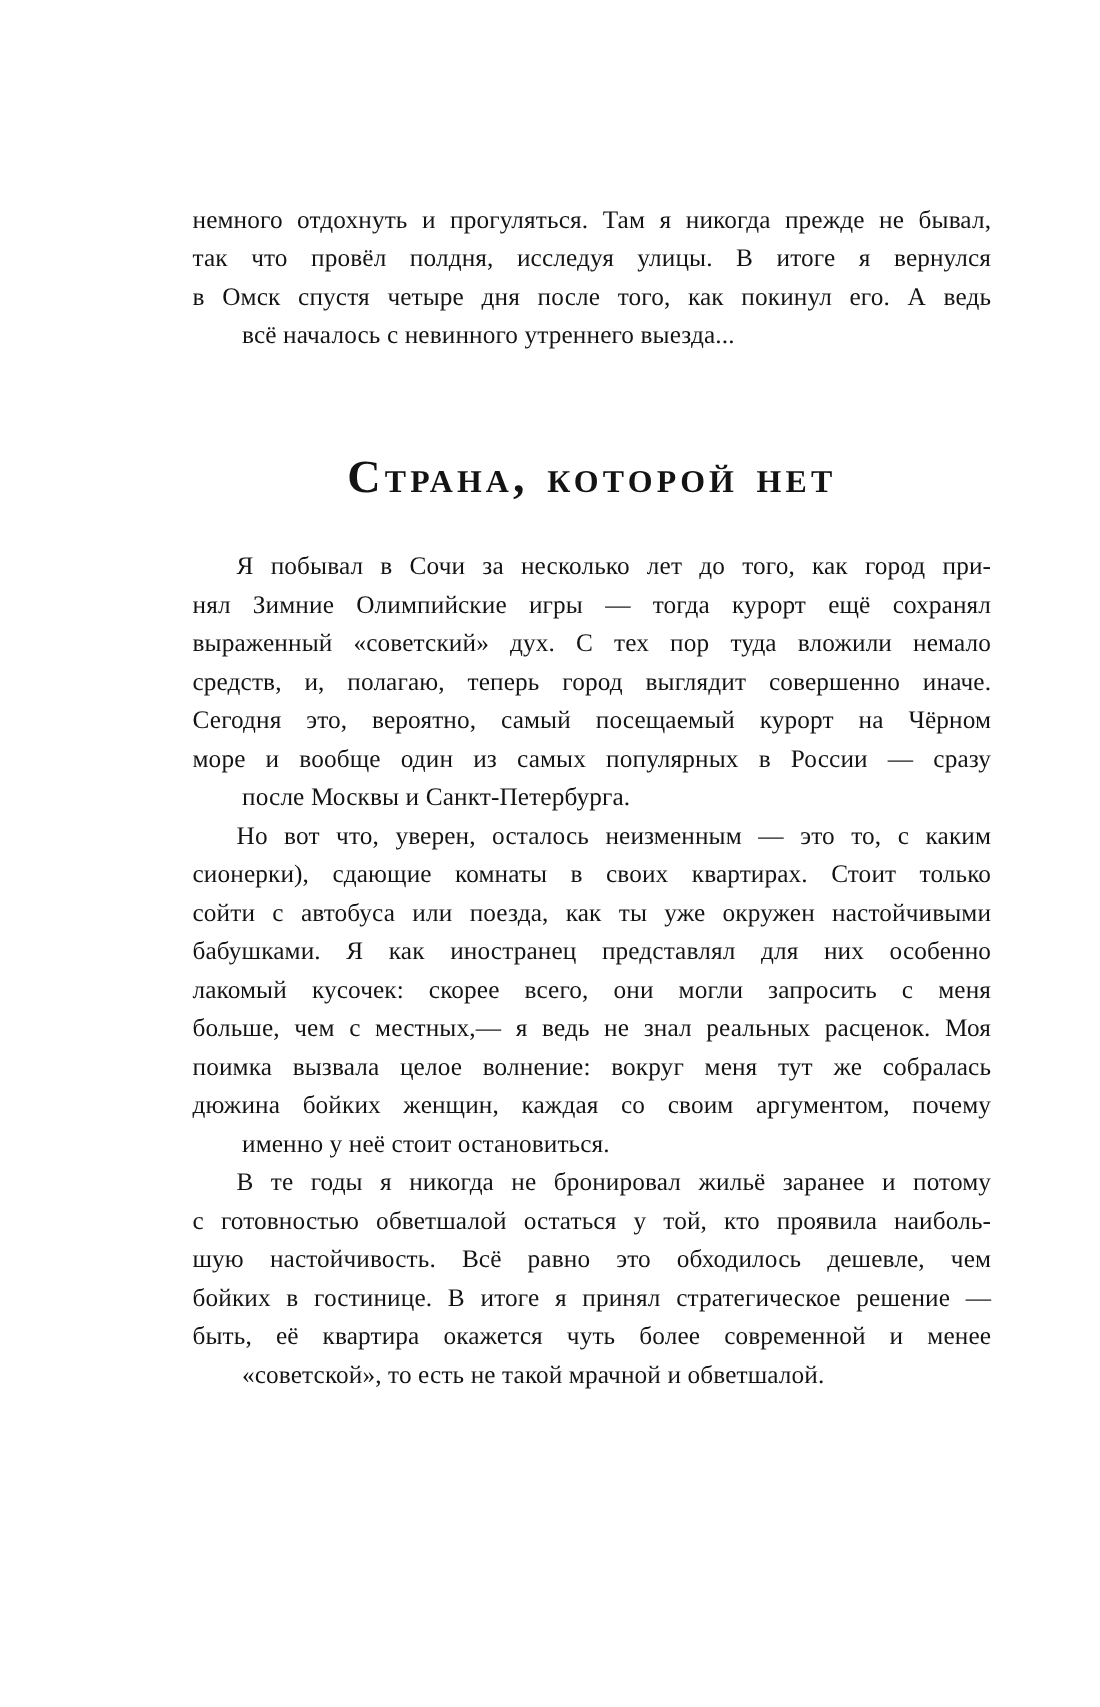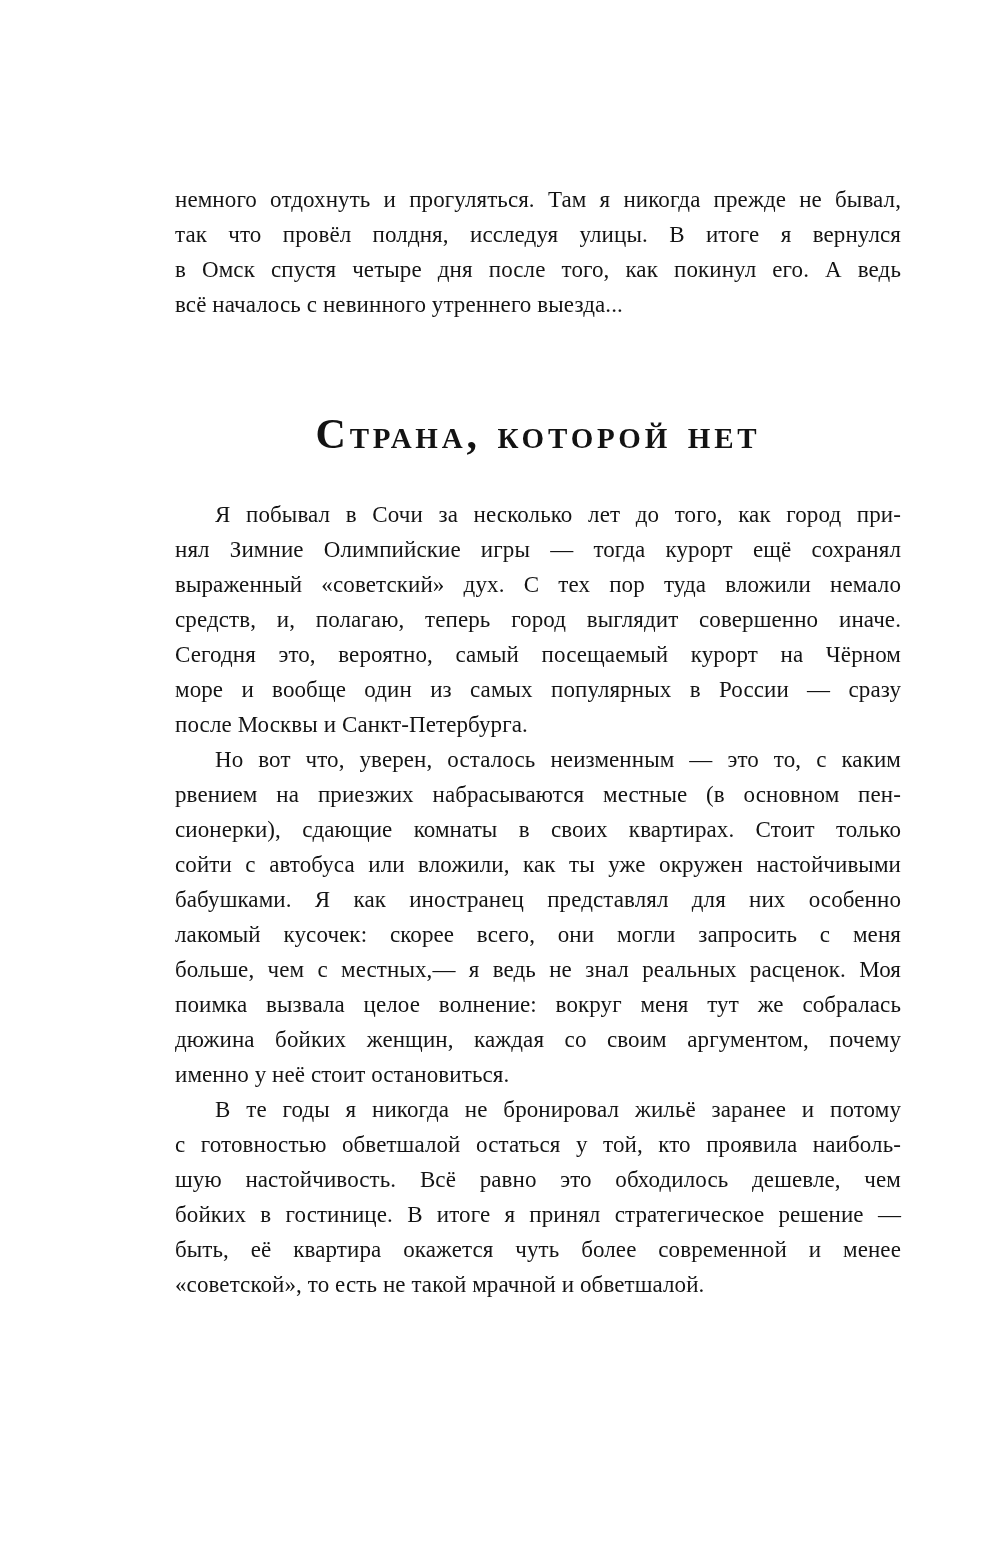--- a/index.html
+++ b/index.html
@@ -31,20 +31,21 @@
     line-height: 35px;
     height: 35px;
     text-align: justify;
     text-align-last: justify;
     white-space: nowrap;
     letter-spacing: 0.1px;
   }
   .paragraph .line.last {
     text-align-last: left;
     white-space: normal;
+    margin-left: 45px;
   }
   .paragraph.indent-first .line:first-child {
     text-indent: 40px;
   }
   .chapter-heading {
     margin: 91px 0 42px 0;
     text-align: center;
     font-size: 42px;
     line-height: 42px;
     font-weight: bold;
@@ -94,23 +95,22 @@
         <div class="line">нял Зимние Олимпийские игры — тогда курорт ещё сохранял</div>
         <div class="line">выраженный «советский» дух. С тех пор туда вложили немало</div>
         <div class="line">средств, и, полагаю, теперь город выглядит совершенно иначе.</div>
         <div class="line">Сегодня это, вероятно, самый посещаемый курорт на Чёрном</div>
         <div class="line">море и вообще один из самых популярных в России — сразу</div>
         <div class="line last">после Москвы и Санкт-Петербурга.</div>
       </div>
 
     <div class="paragraph indent-first">
         <div class="line">Но вот что, уверен, осталось неизменным — это то, с каким</div>
-        <div class="line">рвением на приезжих набрасываются местные (в основном пен-</div>
         <div class="line">сионерки), сдающие комнаты в своих квартирах. Стоит только</div>
-        <div class="line">сойти с автобуса или вложили, как ты уже окружен настойчивыми</div>
+        <div class="line">сойти с автобуса или поезда, как ты уже окружен настойчивыми</div>
         <div class="line">бабушками. Я как иностранец представлял для них особенно</div>
         <div class="line">лакомый кусочек: скорее всего, они могли запросить с меня</div>
         <div class="line">больше, чем с местных,— я ведь не знал реальных расценок. Моя</div>
         <div class="line">поимка вызвала целое волнение: вокруг меня тут же собралась</div>
         <div class="line">дюжина бойких женщин, каждая со своим аргументом, почему</div>
         <div class="line last">именно у неё стоит остановиться.</div>
       </div>
 
     <div class="paragraph indent-first">
         <div class="line">В те годы я никогда не бронировал жильё заранее и потому</div>

